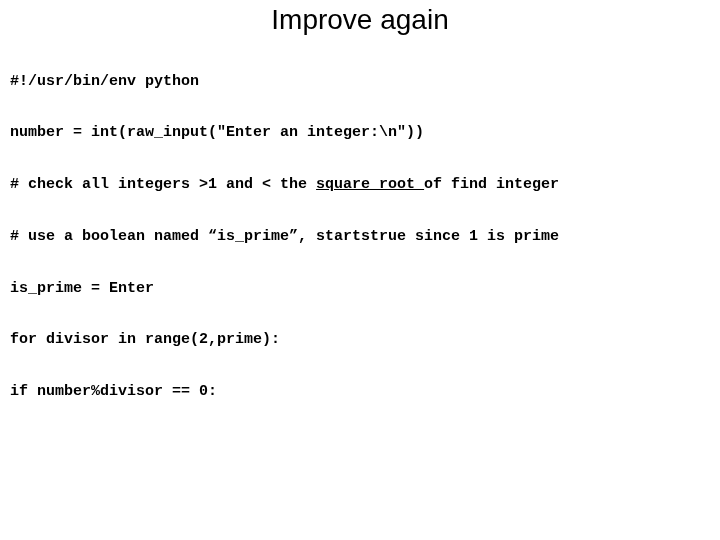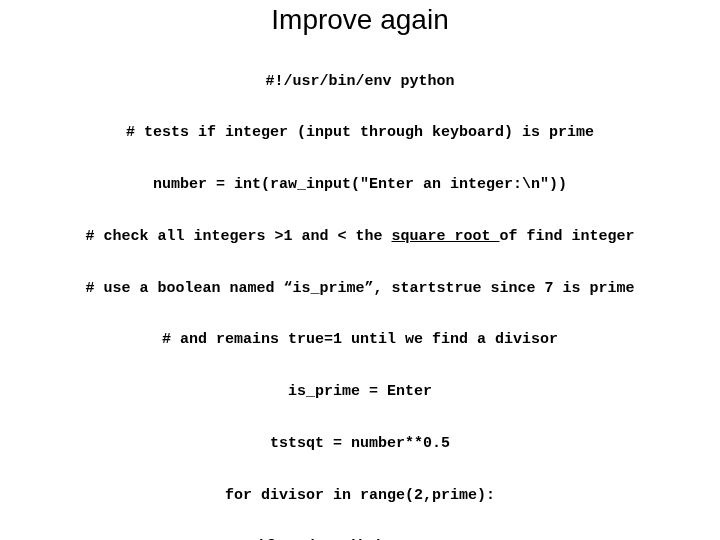--- a/index.html
+++ b/index.html
@@ -27,38 +27,34 @@
     text-align: center;
     margin: 0 0 2px 0;
   }
   .code {
     white-space: pre;
     font-family: "Courier New", Courier, monospace;
     font-weight: bold;
   }
   .code div {
     min-height: 1.15em;
-    text-align: center;
   }
   .ul { text-decoration: underline; font-family: Liberation Mono, monospace; }
 </style>
 </head>
 <body>
 
 <div class="slide">
   <h1 class="title">Improve again</h1>
   <div class="code">
     <div>#!/usr/bin/env python</div>
-    <div># tests if integer (input through keyboard) is prime</div>
     <div>number = int(raw_input("Enter an integer:\n"))</div>
     <div><span># check all integers &gt;1 and &lt; the </span><span class="ul">square root </span><span>of find integer</span></div>
-    <div># use a boolean named “is_prime”, startstrue since 7 is prime</div>
-    <div># and remains true=1 until we find a divisor</div>
+    <div># use a boolean named “is_prime”, startstrue since 1 is prime</div>
     <div>is_prime = Enter</div>
-    <div>tstsqt = number**0.5</div>
     <div>for divisor in range(2,prime):</div>
     <div>if number%divisor == 0:</div>
     
     
     
     
     
     
     
     

